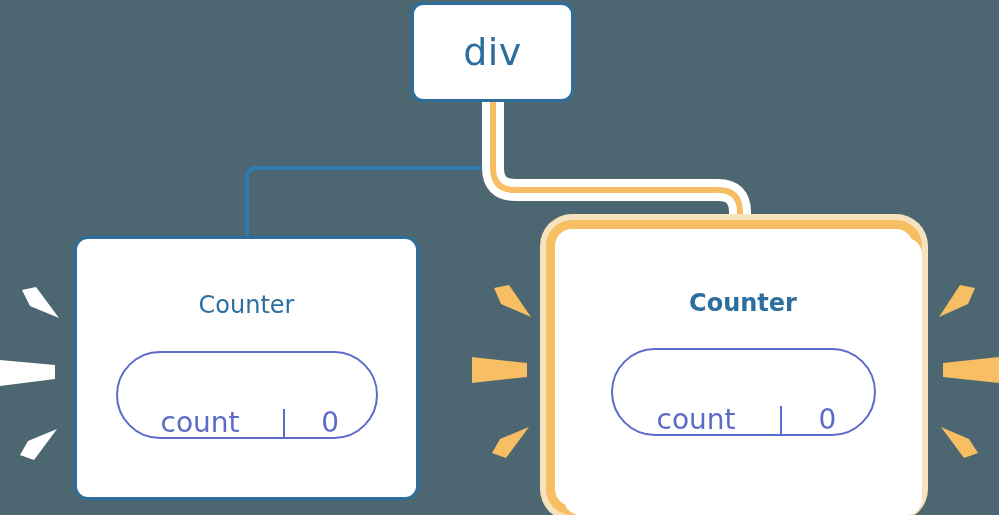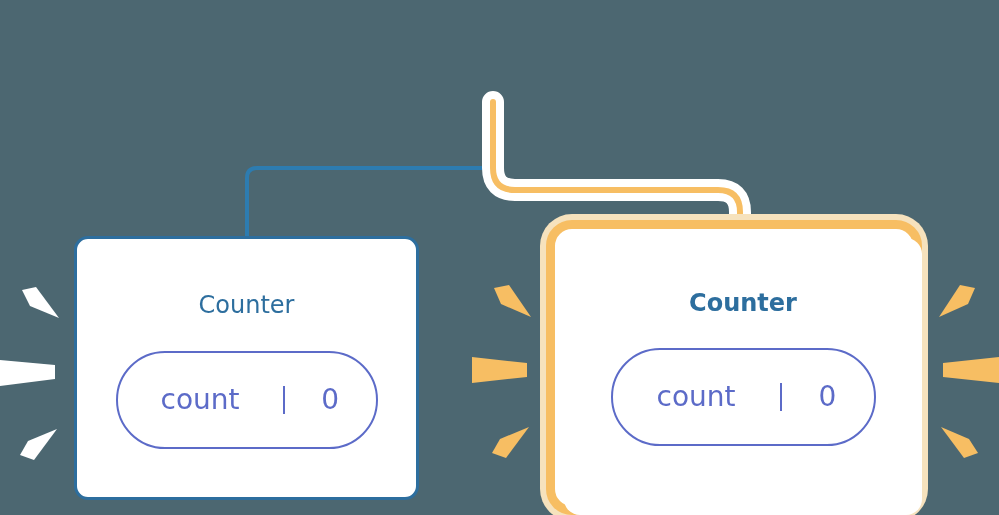--- a/index.html
+++ b/index.html
@@ -95,24 +95,24 @@
   .counter-left .counter-title {
     font-weight: 400;
     margin-top: 54px;
   }
   .counter-right .counter-title {
     font-weight: 700;
     margin-top: 53px;
   }
   .pill {
     display: flex;
-    align-items: center;
+    align-items: flex-end;
     border: 2px solid #5c6bc8;
     border-radius: 999px;
-    height: 98px;
+    height: 88px;
     box-sizing: border-box;
     overflow: hidden;
   }
   .counter-left .pill {
     margin-top: 34px;
     width: 262px;
   }
   .counter-right .pill {
     margin-top: 33px;
     width: 265px;
@@ -160,20 +160,23 @@
       <polygon points="500,439 529,427 506,458 492,453" fill="#f7be63"></polygon>
     </g>
 
     <g>
       <polygon points="975,288 960,285 939,317 968,304" fill="#f7be63"></polygon>
       <polygon points="999,357 943,363 943,377 999,383" fill="#f7be63"></polygon>
       <polygon points="969,439 941,427 964,458 978,453" fill="#f7be63"></polygon>
     </g>
   </svg>
 
+  <div class="node node-div">
+    <span class="label">div</span>
+  </div>
 
   <div class="node node-counter counter-left">
     <span class="counter-title">Counter</span>
     <div class="pill">
       <span class="pill-key">count</span>
       <span class="pill-val">0</span>
     </div>
   </div>
 
   <div class="counter-right-frame">

